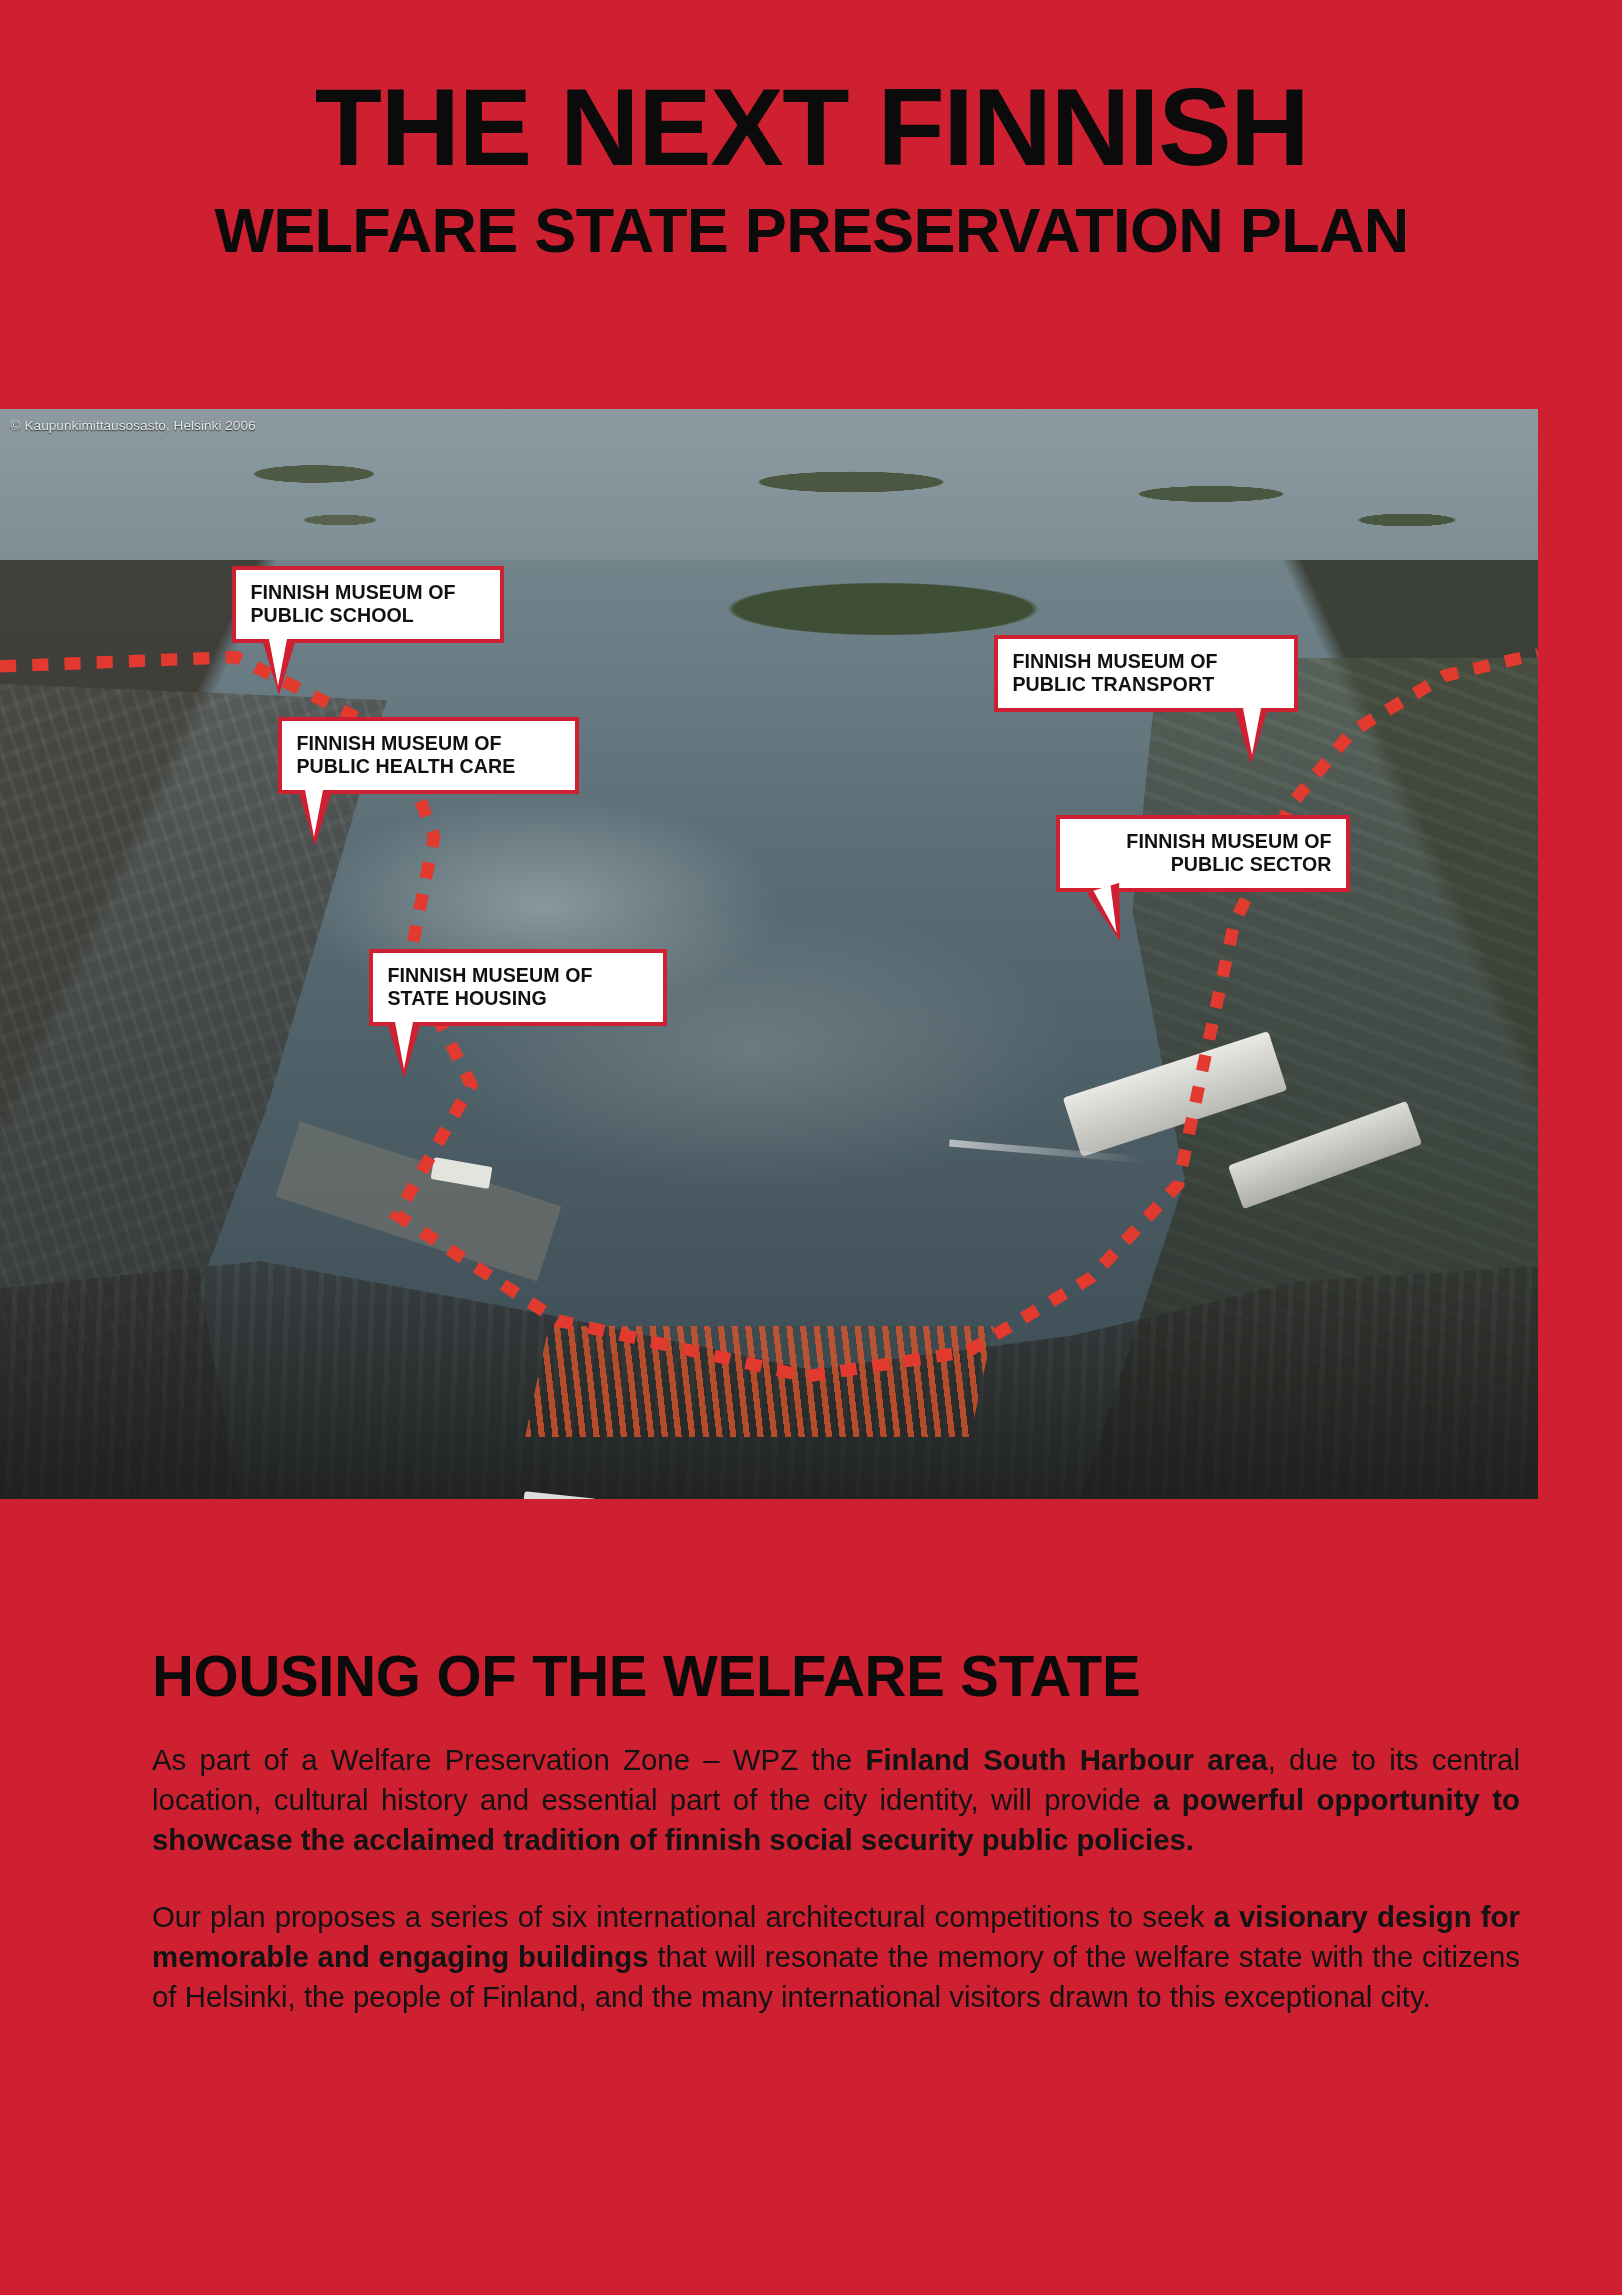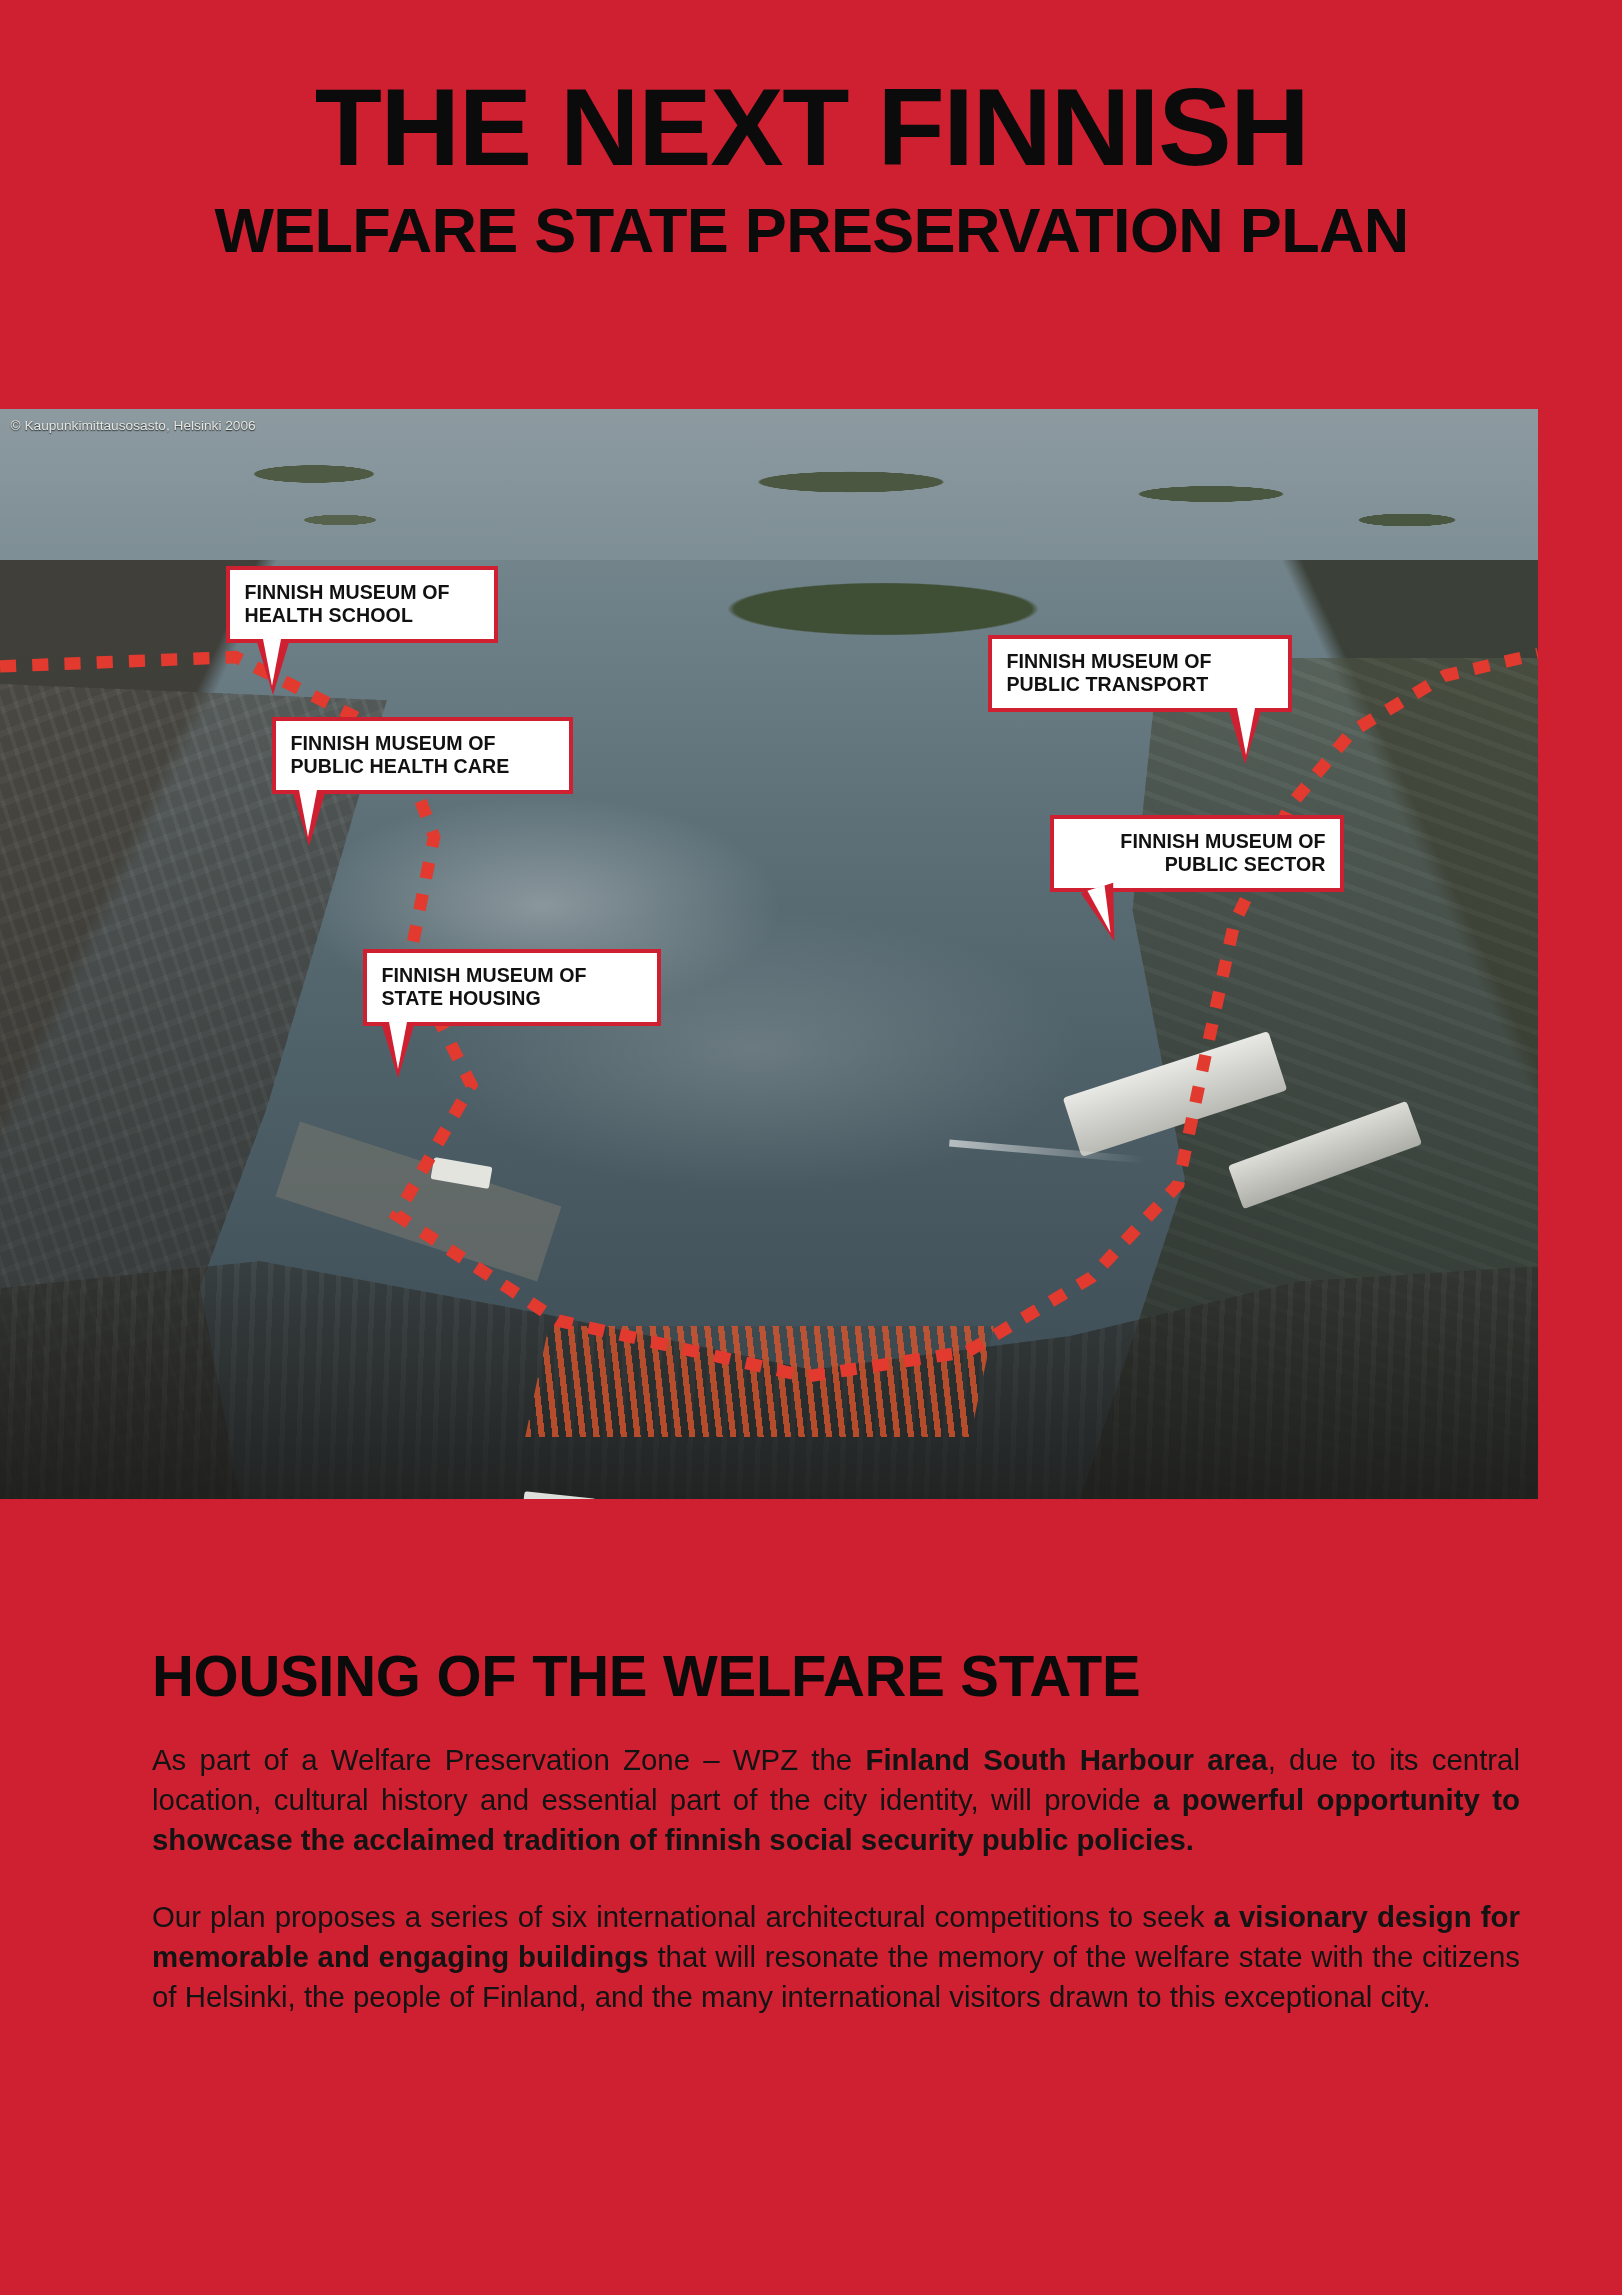--- a/index.html
+++ b/index.html
@@ -172,20 +172,21 @@
     position: absolute;
     background: #ffffff;
     border: 4.6px solid #cf2032;
     padding: 10.5px 14.4px 11.8px 14.4px;
     box-sizing: border-box;
     font-size: 19.6px;
     font-weight: bold;
     line-height: 1.18;
     color: #111;
     letter-spacing: 0.1px;
+    margin-left: 6px;
   }
   
   .tail-outer {
     position: absolute;
     width: 0; height: 0;
     border-left: 17px solid transparent;
     border-right: 17px solid transparent;
     border-top: 56px solid #cf2032;
   }
   .tail-inner {
@@ -248,21 +249,21 @@
   </div>
 
   <svg class="zone-dots" viewBox="0 0 2480 1665" preserveAspectRatio="none">
     <path d="M0,415 L380,400 L640,530 L700,690 L660,890 L760,1090 L640,1300 L900,1470 L1300,1560 L1560,1520 L1760,1400 L1900,1250 L1940,1060 L1990,830 L2080,640 L2180,520 L2330,430 L2480,395"></path>
   </svg>
 
   <div class="photo-credit">© Kaupunkimittausosasto, Helsinki 2006</div>
 
   <div class="callout" style="left:226px; top:157px; width:272px;">
     <div>FINNISH MUSEUM OF</div>
-    <div>HEALTH SCHOOL</div>
+    <div>PUBLIC SCHOOL</div>
     <div class="tail-outer" style="left:26px; top:100%;"></div>
     <div class="tail-inner" style="left:33px; top:100%;"></div>
   </div>
 
   <div class="callout" style="left:272px; top:308px; width:301px;">
     <div>FINNISH MUSEUM OF</div>
     <div>PUBLIC HEALTH CARE</div>
     <div class="tail-outer" style="left:15.7px; top:100%;"></div>
     <div class="tail-inner" style="left:23px; top:100%;"></div>
   </div>

